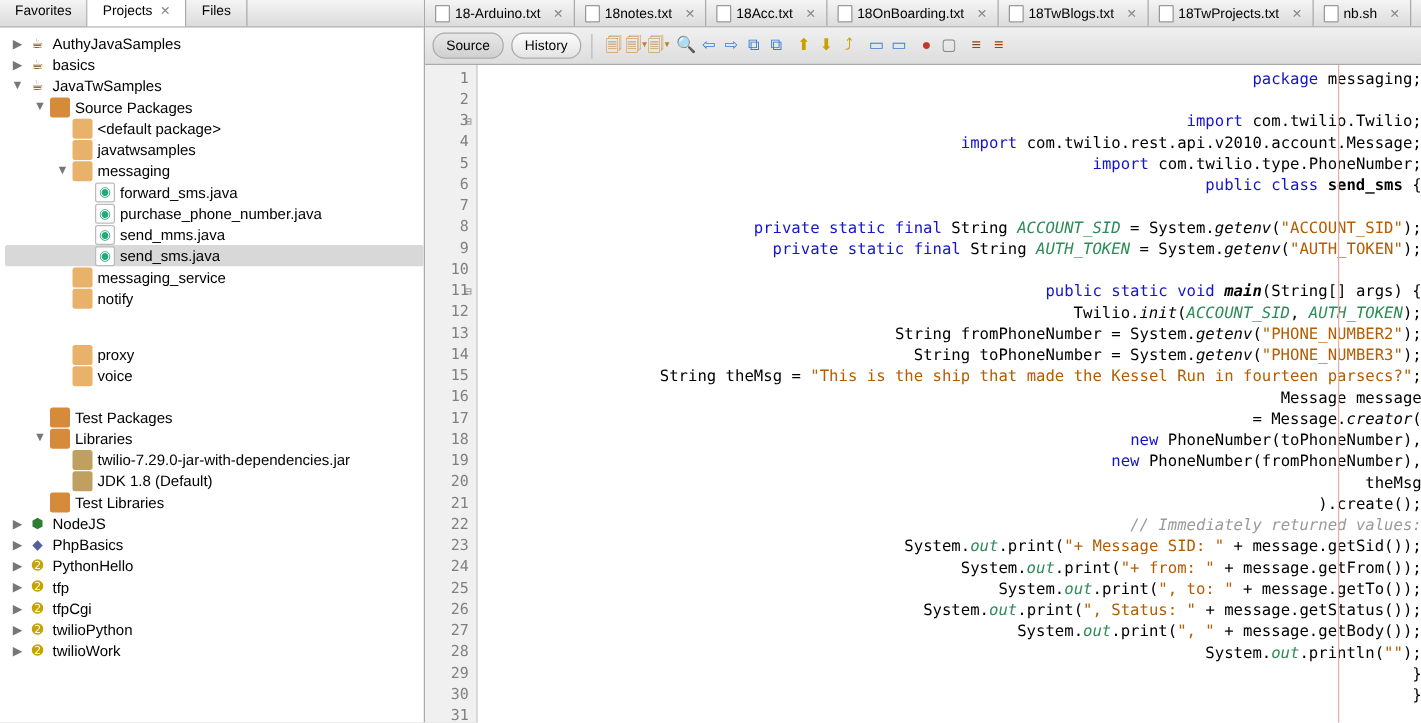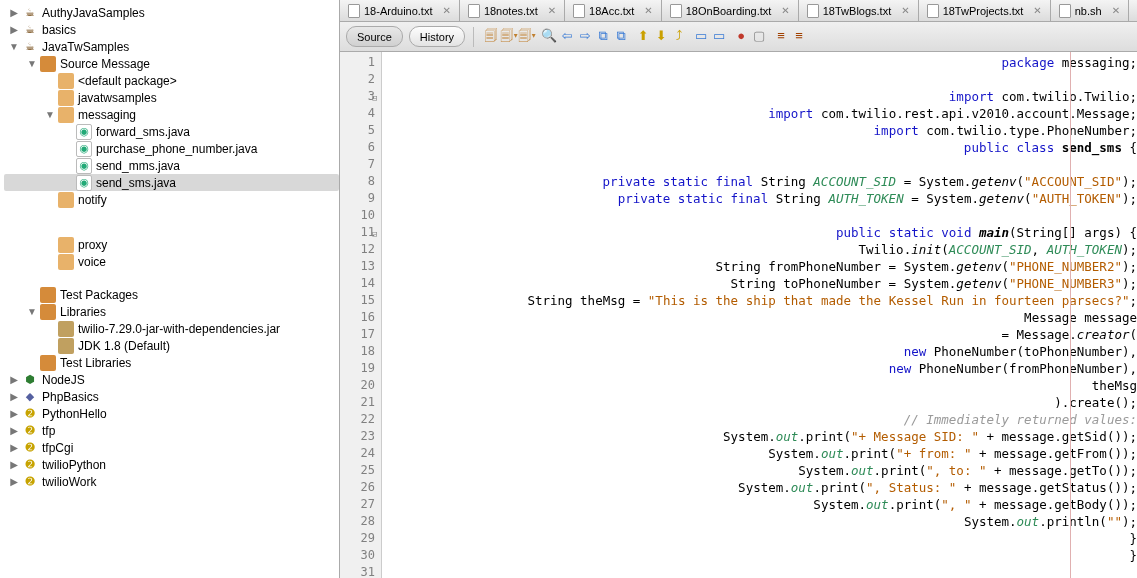--- a/index.html
+++ b/index.html
@@ -48,40 +48,45 @@
   .bold { font-weight:bold; }
   .id-it { color:#2e8b57; font-style:italic; }
   .it   { font-style:italic; }
   .str { color:#b35c00; }
   .cmt { color:#9a9a9a;font-style:italic; }
 </style>
 </head>
 <body>
 
 <div class="left">
+  <div class="left-tabs">
+    <div class="left-tab">Favorites</div>
+    <div class="left-tab active"><span>Projects</span><span class="close-x">✕</span></div>
+    <div class="left-tab">Files</div>
+  </div>
   <div class="tree" id="tree">
       <div class="node" style="padding-left: 4px;">
         <span class="twisty">▶</span>
         <span class="icon i-proj">☕︎</span>
         <span class="lbl">AuthyJavaSamples</span>
       </div>
       <div class="node" style="padding-left: 4px;">
         <span class="twisty">▶</span>
         <span class="icon i-proj">☕︎</span>
         <span class="lbl">basics</span>
       </div>
       <div class="node" style="padding-left: 4px;">
         <span class="twisty">▼</span>
         <span class="icon i-proj">☕︎</span>
         <span class="lbl">JavaTwSamples</span>
       </div>
       <div class="node" style="padding-left: 22px;">
         <span class="twisty">▼</span>
         <span class="icon i-pkgroot"> </span>
-        <span class="lbl">Source Message</span>
+        <span class="lbl">Source Packages</span>
       </div>
       <div class="node" style="padding-left: 40px;">
         <span class="twisty"></span>
         <span class="icon i-pkg"> </span>
         <span class="lbl">&lt;default package&gt;</span>
       </div>
       <div class="node" style="padding-left: 40px;">
         <span class="twisty"></span>
         <span class="icon i-pkg"> </span>
         <span class="lbl">javatwsamples</span>
@@ -103,20 +108,25 @@
       </div>
       <div class="node" style="padding-left: 58px;">
         <span class="twisty"></span>
         <span class="icon i-java">◉</span>
         <span class="lbl">send_mms.java</span>
       </div>
       <div class="node sel" style="padding-left: 58px;">
         <span class="twisty"></span>
         <span class="icon i-java">◉</span>
         <span class="lbl">send_sms.java</span>
+      </div>
+      <div class="node" style="padding-left: 40px;">
+        <span class="twisty"></span>
+        <span class="icon i-pkg"> </span>
+        <span class="lbl">messaging_service</span>
       </div>
       <div class="node" style="padding-left: 40px;">
         <span class="twisty"></span>
         <span class="icon i-pkg"> </span>
         <span class="lbl">notify</span>
       </div>
       <div class="node" style="padding-left: 40px; margin-top: 28px;">
         <span class="twisty"></span>
         <span class="icon i-pkg"> </span>
         <span class="lbl">proxy</span>

